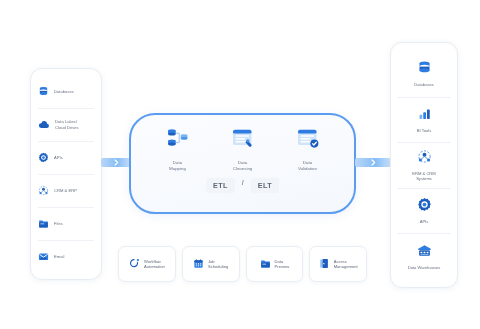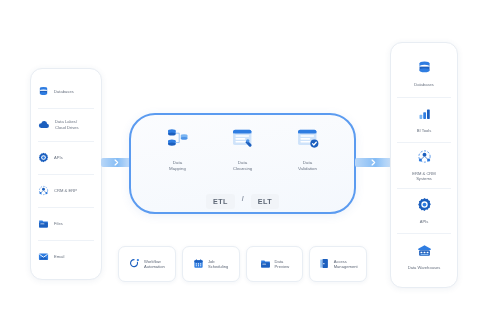--- a/index.html
+++ b/index.html
@@ -136,21 +136,21 @@
   .stage-label {
     font-size: 4.4px;
     line-height: 1.3;
     color: #6b7585;
     text-align: center;
     white-space: pre-line;
   }
   #etl-badges {
     position: absolute;
     left: 0; right: 0;
-    bottom: 3px;
+    bottom: 19px;
     display: flex;
     justify-content: center;
     gap: 7px;
   }
   .etl-badge {
     background: #f1f4f8;
     border-radius: 3px;
     padding: 3px 7px;
     font-size: 7.2px;
     font-weight: bold;

